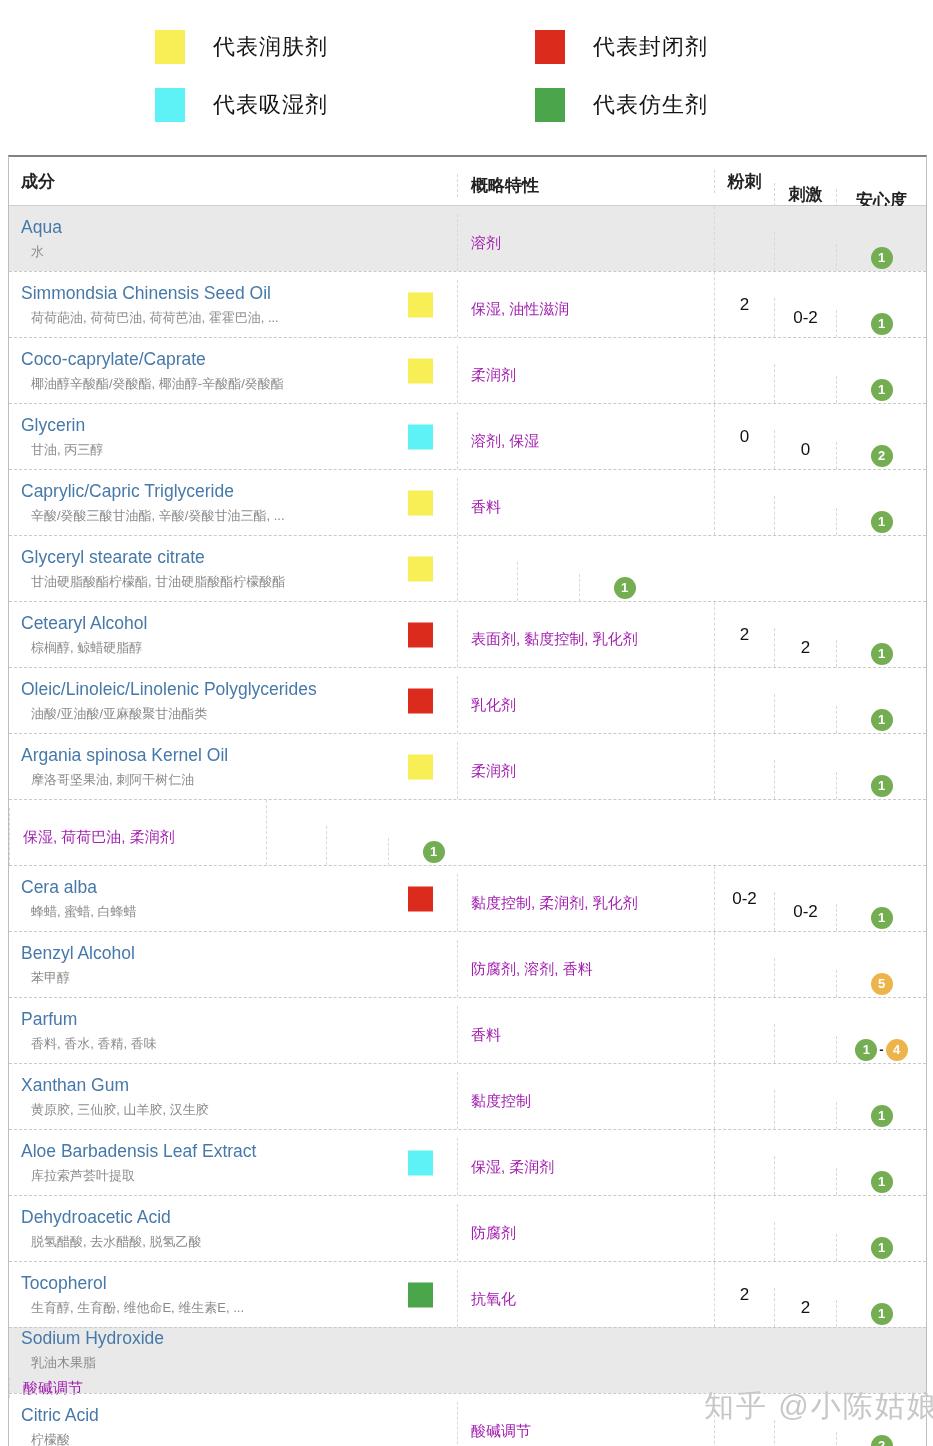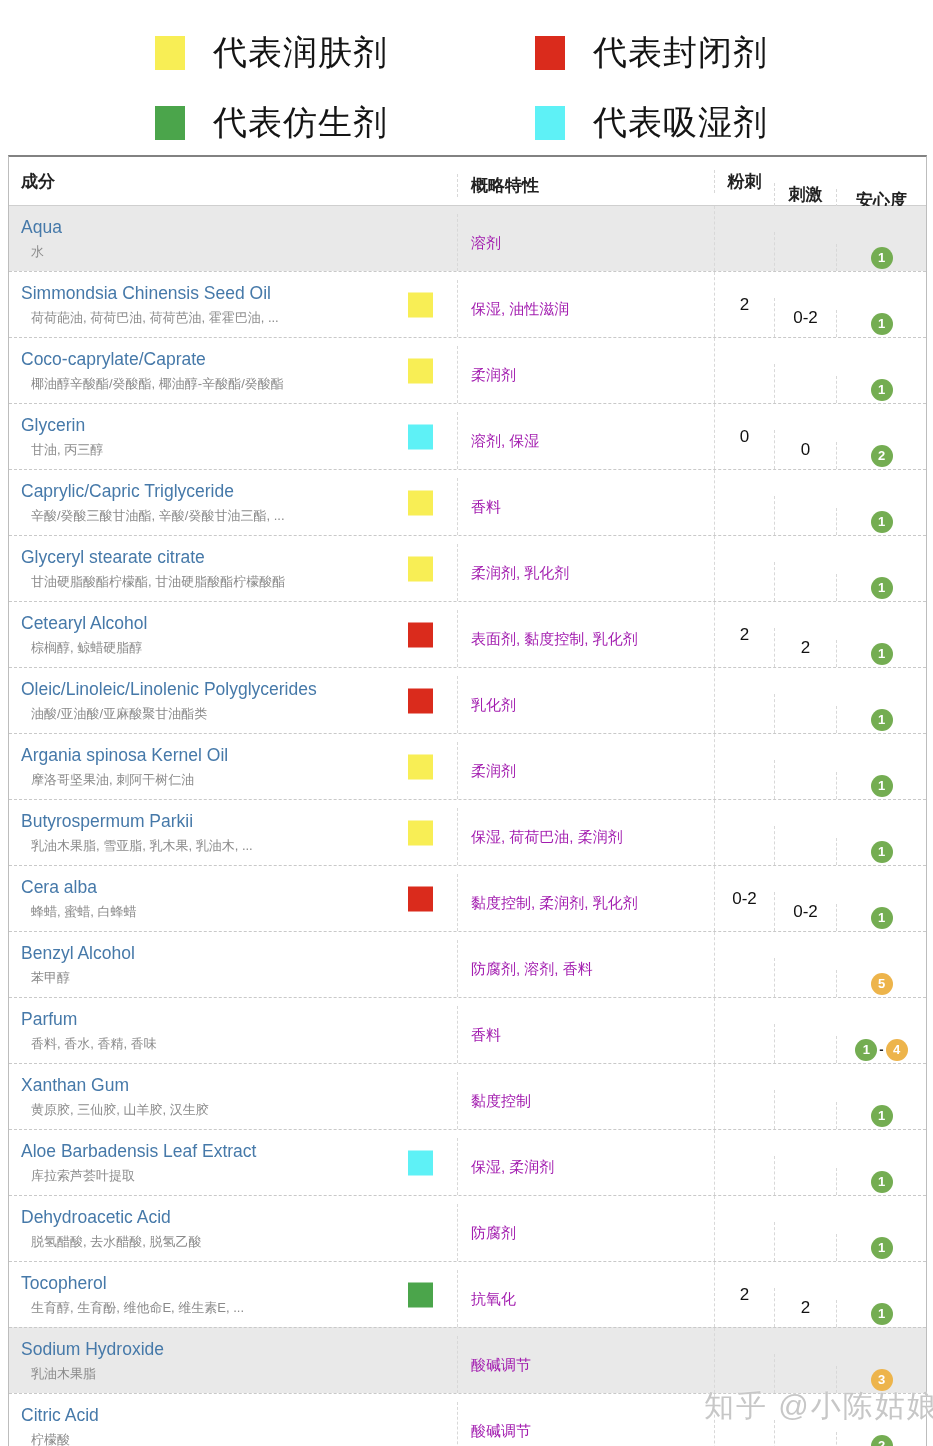--- a/index.html
+++ b/index.html
@@ -7,21 +7,21 @@
     width:933px;height:1446px;background:#ffffff;position:relative;overflow:hidden;
     font-family:"Liberation Sans","DejaVu Sans",sans-serif;
   }
   
   .legend{
     padding:30px 0 0 155px;
     display:grid;grid-template-columns:380px auto;row-gap:24px;
   }
   .legend-item{display:flex;align-items:center;gap:28px;}
   .legend-swatch{width:30px;height:34px;flex:0 0 auto;}
-  .legend-label{font-size:34px;color:#151515;font-weight:500;letter-spacing:1px;white-space:nowrap;}
+  .legend-label{font-size:22px;color:#151515;font-weight:500;letter-spacing:1px;white-space:nowrap;}
   
   .ing-table{
     position:absolute;left:8px;top:155px;width:917px;
     border:1px solid #bdbdbd;border-top:2px solid #828282;background:#fff;
     box-sizing:content-box;
   }
   .trow{display:flex;width:100%;}
   .thead{height:48px;align-items:center;font-weight:bold;font-size:17px;color:#222;
     border-bottom:1px solid #cfcfcf;}
   .brow{height:65px;position:relative;}
@@ -58,27 +58,27 @@
     <span class="legend-swatch" style="background: rgb(248, 238, 85);"></span>
     <span class="legend-label">代表润肤剂</span>
   </div>
 
   <div class="legend-item">
     <span class="legend-swatch" style="background: rgb(218, 43, 28);"></span>
     <span class="legend-label">代表封闭剂</span>
   </div>
 
   <div class="legend-item">
+    <span class="legend-swatch" style="background: rgb(94, 241, 246);"></span>
+    <span class="legend-label">代表吸湿剂</span>
+  </div>
+
+  <div class="legend-item">
     <span class="legend-swatch" style="background: rgb(75, 165, 75);"></span>
     <span class="legend-label">代表仿生剂</span>
-  </div>
-
-  <div class="legend-item">
-    <span class="legend-swatch" style="background: rgb(94, 241, 246);"></span>
-    <span class="legend-label">代表吸湿剂</span>
   </div>
 </div>
 
 <div class="ing-table">
   <div class="trow thead">
     <div class="cell c1">成分</div>
     <div class="cell c2">概略特性</div>
     <div class="cell c3">粉刺</div>
     <div class="cell c4">刺激</div>
     <div class="cell c5">安心度</div>
@@ -195,23 +195,20 @@
   </div>
 
   <div class="trow brow">
     <div class="cell c1">
       <div class="name-wrap">
         <a class="ing-name">Glyceryl stearate citrate</a>
         <div class="ing-alias">甘油硬脂酸酯柠檬酯, 甘油硬脂酸酯柠檬酸酯</div>
       </div>
       <span class="cat-square" style="display: block; background: rgb(248, 238, 85);"></span>
     </div>
-    <div class="cell c2">
-      <span class="char-text">柔润剂, 乳化剂</span>
-    </div>
     <div class="cell c3">
       <span class="num-text"></span>
     </div>
     <div class="cell c4">
       <span class="num-text"></span>
     </div>
     <div class="cell c5">
           <span class="badge" style="background: rgb(116, 173, 82);">1</span>
         </div>
   </div>
@@ -276,27 +273,20 @@
     </div>
     <div class="cell c4">
       <span class="num-text"></span>
     </div>
     <div class="cell c5">
           <span class="badge" style="background: rgb(116, 173, 82);">1</span>
         </div>
   </div>
 
   <div class="trow brow">
-    <div class="cell c1">
-      <div class="name-wrap">
-        <a class="ing-name">Butyrospermum Parkii</a>
-        <div class="ing-alias">乳油木果脂, 雪亚脂, 乳木果, 乳油木, ...</div>
-      </div>
-      <span class="cat-square" style="display: block; background: rgb(248, 238, 85);"></span>
-    </div>
     <div class="cell c2">
       <span class="char-text">保湿, 荷荷巴油, 柔润剂</span>
     </div>
     <div class="cell c3">
       <span class="num-text"></span>
     </div>
     <div class="cell c4">
       <span class="num-text"></span>
     </div>
     <div class="cell c5">
@@ -453,21 +443,21 @@
       <span class="num-text">2</span>
     </div>
     <div class="cell c4">
       <span class="num-text">2</span>
     </div>
     <div class="cell c5">
           <span class="badge" style="background: rgb(116, 173, 82);">1</span>
         </div>
   </div>
 
-  <div class="trow brow gray" style="background: rgb(233, 233, 233);">
+  <div class="trow brow gray" style="background: rgb(233, 233, 233); flex-direction: column;">
     <div class="cell c1">
       <div class="name-wrap">
         <a class="ing-name">Sodium Hydroxide</a>
         <div class="ing-alias">乳油木果脂</div>
       </div>
 
     </div>
     <div class="cell c2">
       <span class="char-text">酸碱调节</span>
     </div>

